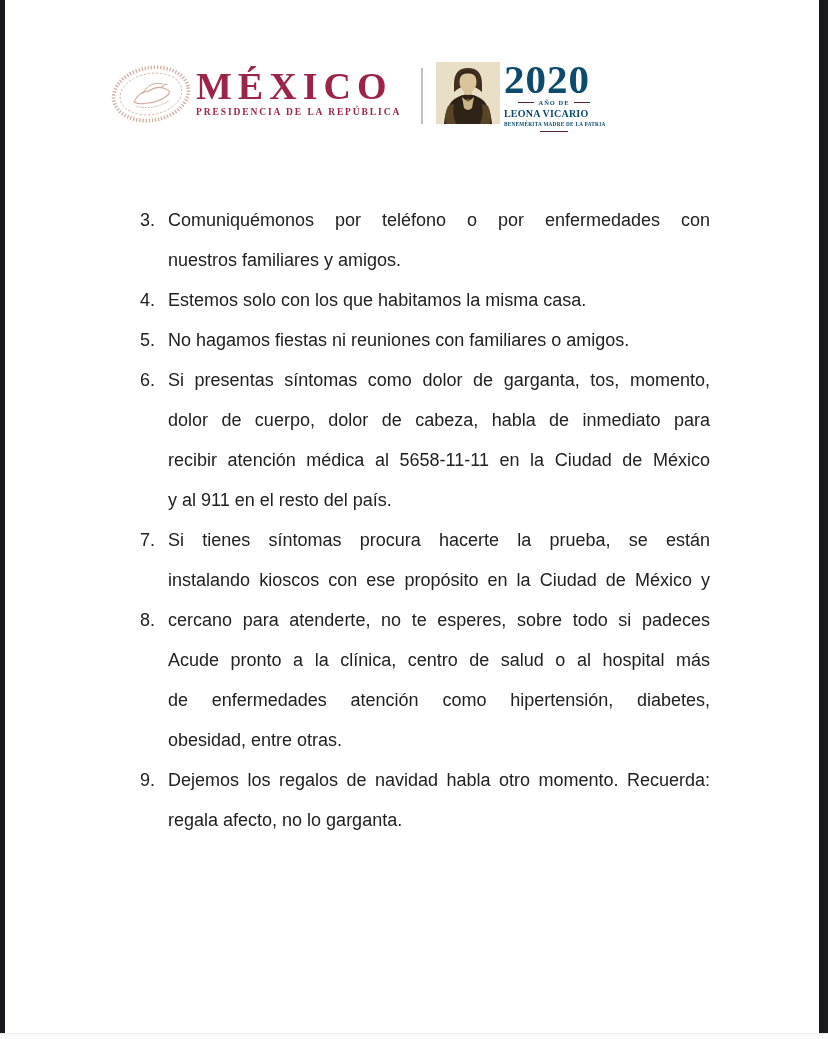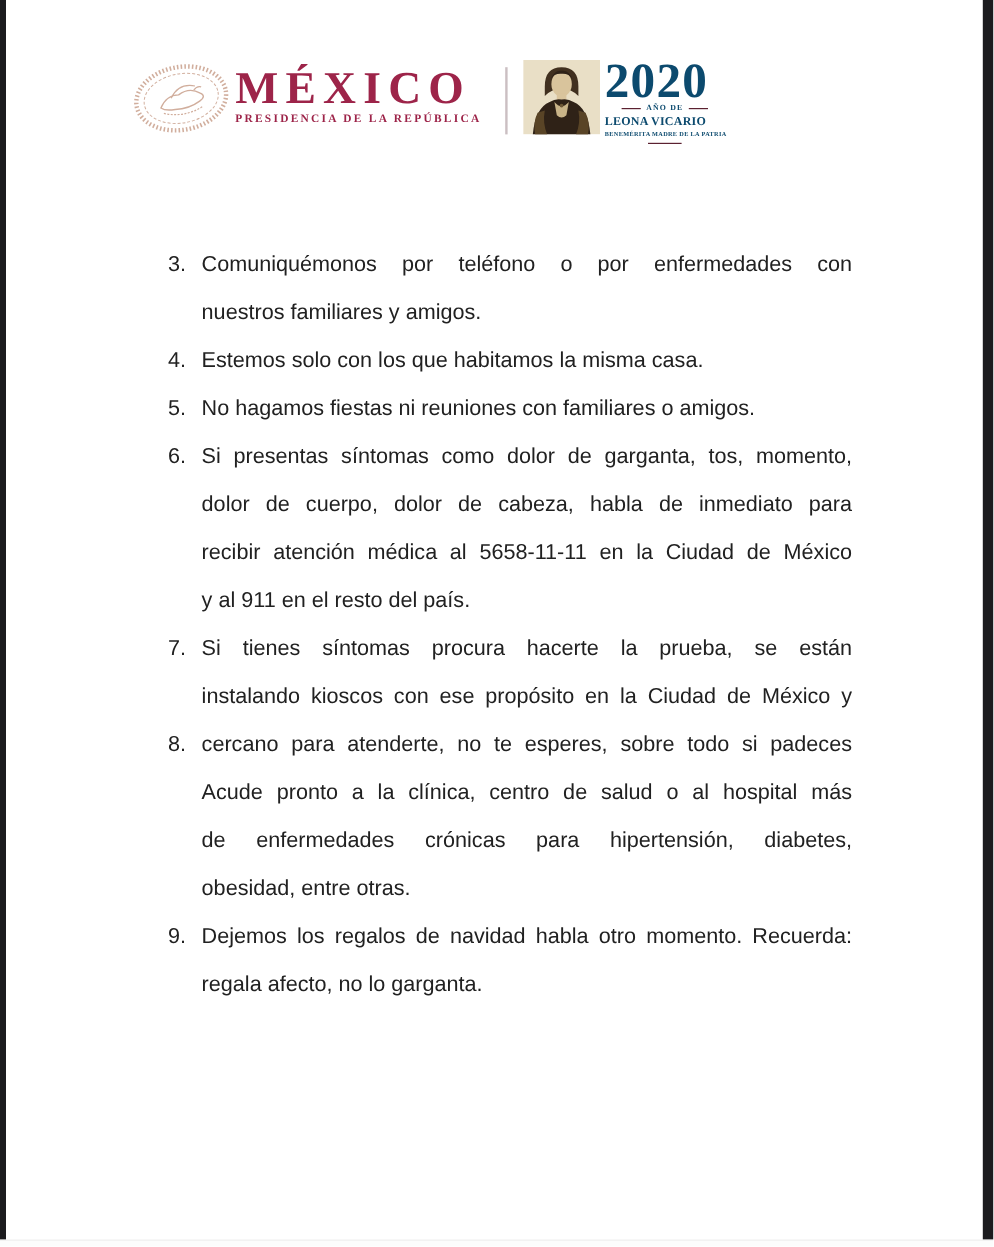--- a/index.html
+++ b/index.html
@@ -8,21 +8,21 @@
     font-family:"Liberation Sans",sans-serif;
   }
   
   .edge{position:absolute;top:0;background:#1b1b1e;}
   .edge.left{left:0;width:5px;height:1033px;}
   .edge.right{right:0;width:9px;height:1033px;}
   .bottom-rule{position:absolute;left:0;top:1033px;width:828px;height:1px;background:#ebebeb;}
   .bottom-gutter{position:absolute;left:0;top:1034px;width:828px;height:5px;background:#fcfcfc;}
 
   
-  .header{position:absolute;left:0;top:4px;width:776px;height:140px;}
+  .header{position:absolute;left:0;top:16px;width:776px;height:140px;}
   .seal{position:absolute;left:110px;top:40px;width:82px;height:76px;transform:rotate(-10deg);opacity:.85;}
   .mx-block{position:absolute;left:196px;top:52px;width:210px;color:#9d2449;}
   .mx-word{
     font-family:"Liberation Serif",serif;font-weight:bold;font-size:38px;line-height:36px;
     letter-spacing:6px;white-space:nowrap;
   }
   .mx-sub{
     font-family:"Liberation Serif",serif;font-weight:bold;font-size:9.5px;letter-spacing:1.9px;
     margin-top:3px;white-space:nowrap;
   }
@@ -153,21 +153,21 @@
         <div class="line">Si tienes síntomas procura hacerte la prueba, se están</div>
         <div class="line">instalando kioscos con ese propósito en la Ciudad de México y</div>
       </div>
     </div>
 
     <div class="item">
       <div class="num">8.</div>
       <div class="lines">
         <div class="line">cercano para atenderte, no te esperes, sobre todo si padeces</div>
         <div class="line">Acude pronto a la clínica, centro de salud o al hospital más</div>
-        <div class="line">de enfermedades crónicas para hipertensión, diabetes,</div>
+        <div class="line">de enfermedades atención como hipertensión, diabetes,</div>
         <div class="line last">obesidad, entre otras.</div>
       </div>
     </div>
 
     <div class="item">
       <div class="num">9.</div>
       <div class="lines">
         <div class="line">Dejemos los regalos de navidad habla otro momento. Recuerda:</div>
         <div class="line last">regala afecto, no lo garganta.</div>
       </div>

